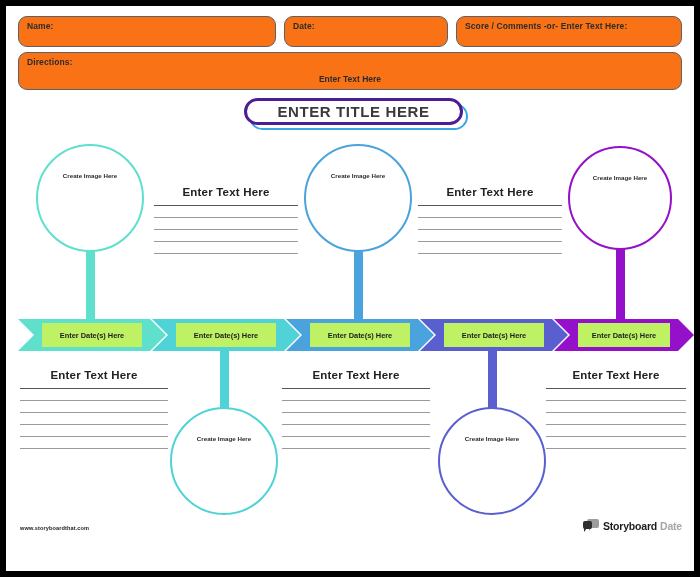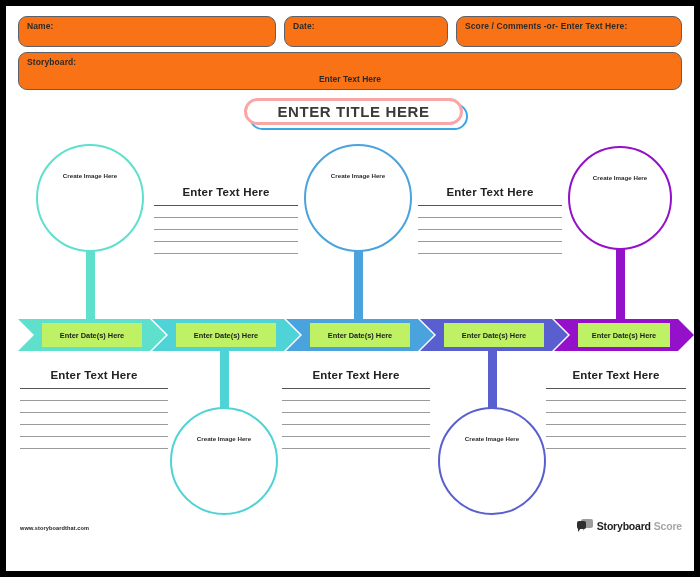--- a/index.html
+++ b/index.html
@@ -52,21 +52,21 @@
     position:absolute;left:5px;top:5px;
     width:219px;height:27px;
     border:2.4px solid #3aa7e0;
     border-radius:16px;
     background:#fff;
     box-sizing:border-box;
   }
   .title-box{
     position:absolute;left:0;top:0;
     width:219px;height:27px;
-    border:3px solid #fca5a5;
+    border:3px solid #4c1d95;
     border-radius:16px;
     background:#fff;
     box-sizing:border-box;
     display:flex;align-items:center;justify-content:center;
   }
   .title-box span{
     font-size:15px;font-weight:bold;color:#3a3a3a;
     letter-spacing:.6px;
   }
 
@@ -157,21 +157,21 @@
   <div class="field" id="f-name">
     <div class="field-label">Name:</div>
   </div>
   <div class="field" id="f-score">
     <div class="field-label">Score / Comments -or- Enter Text Here:</div>
   </div>
   <div class="field" id="f-date">
     <div class="field-label">Date:</div>
   </div>
   <div class="field" id="f-dir">
-    <div class="field-label">Storyboard:</div>
+    <div class="field-label">Directions:</div>
     <div class="field-center">Enter Text Here</div>
   </div>
 
   <div class="title-wrap">
     <div class="title-shadow"></div>
     <div class="title-box">
       <span>ENTER TITLE HERE</span>
     </div>
   </div>
 
@@ -266,16 +266,16 @@
       </div>
     </div>
 
   <div class="footer-url">www.storyboardthat.com</div>
   <div class="logo">
     <div class="bubbles">
       <div class="b1"></div>
       <div class="b2"></div>
     </div>
     <span class="w1">Storyboard</span>
-    <span class="w2">Score</span>
+    <span class="w2">Date</span>
   </div>
 
 </div>
 
 </body></html>

